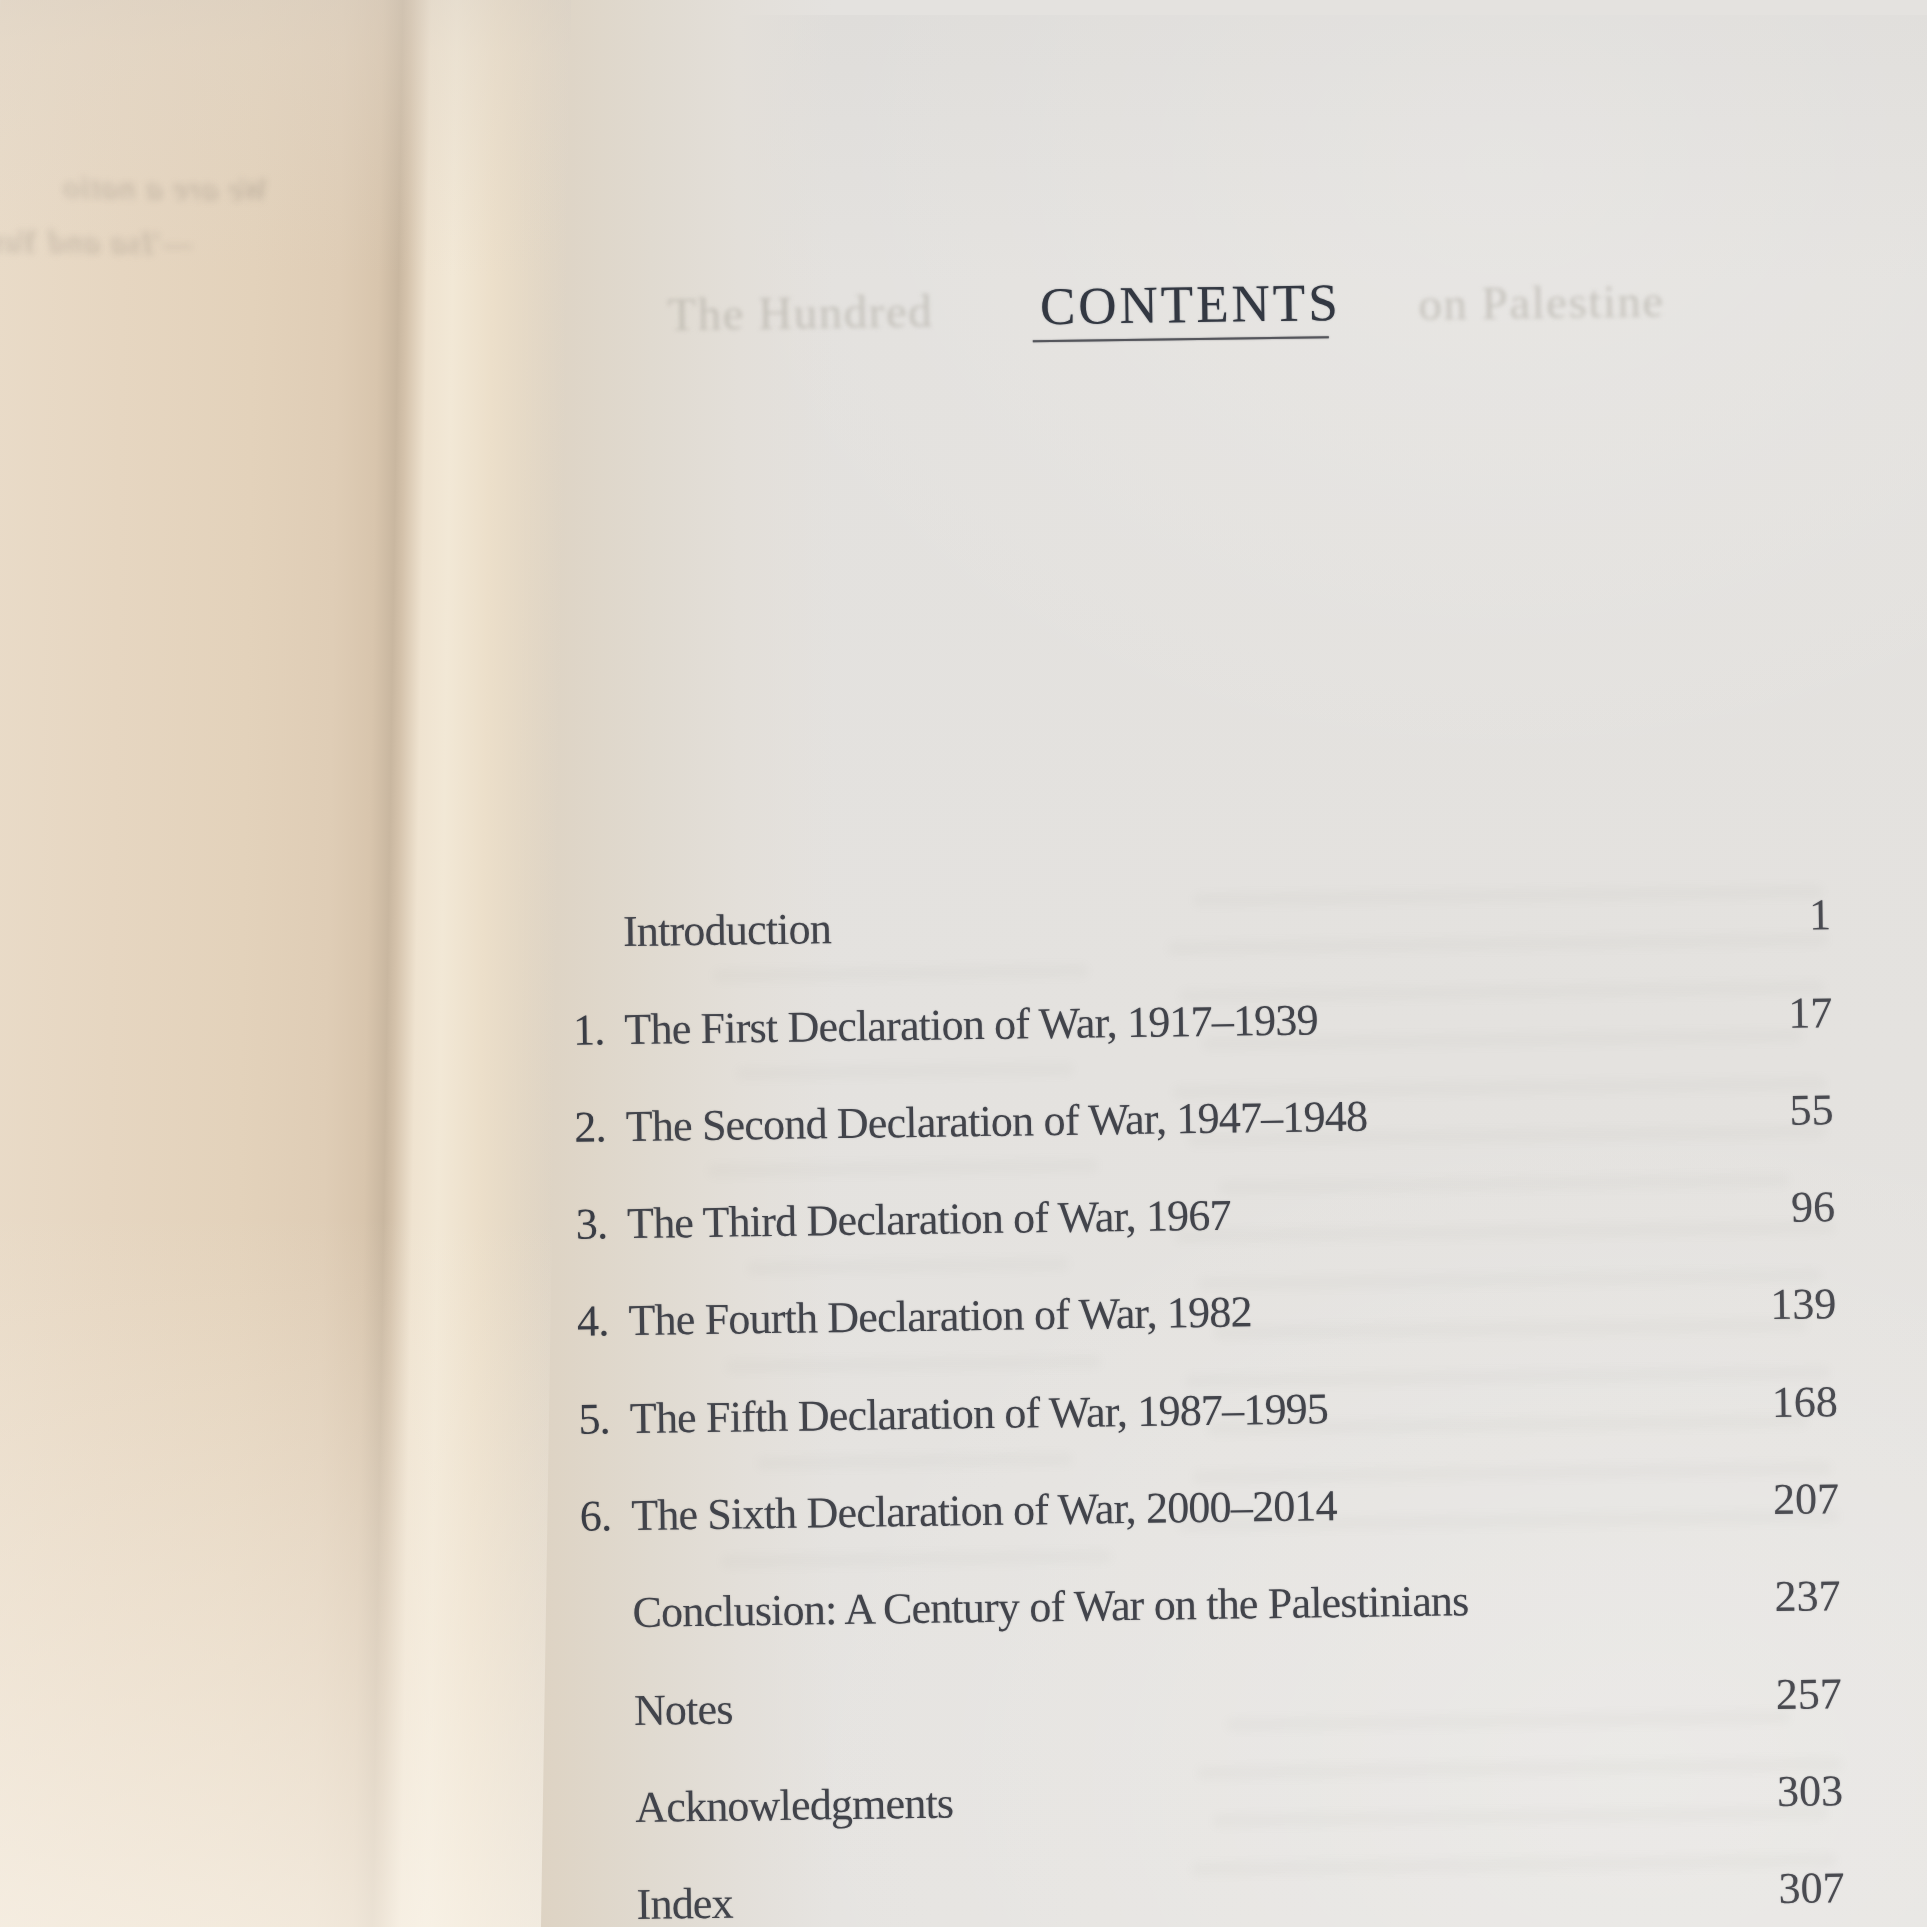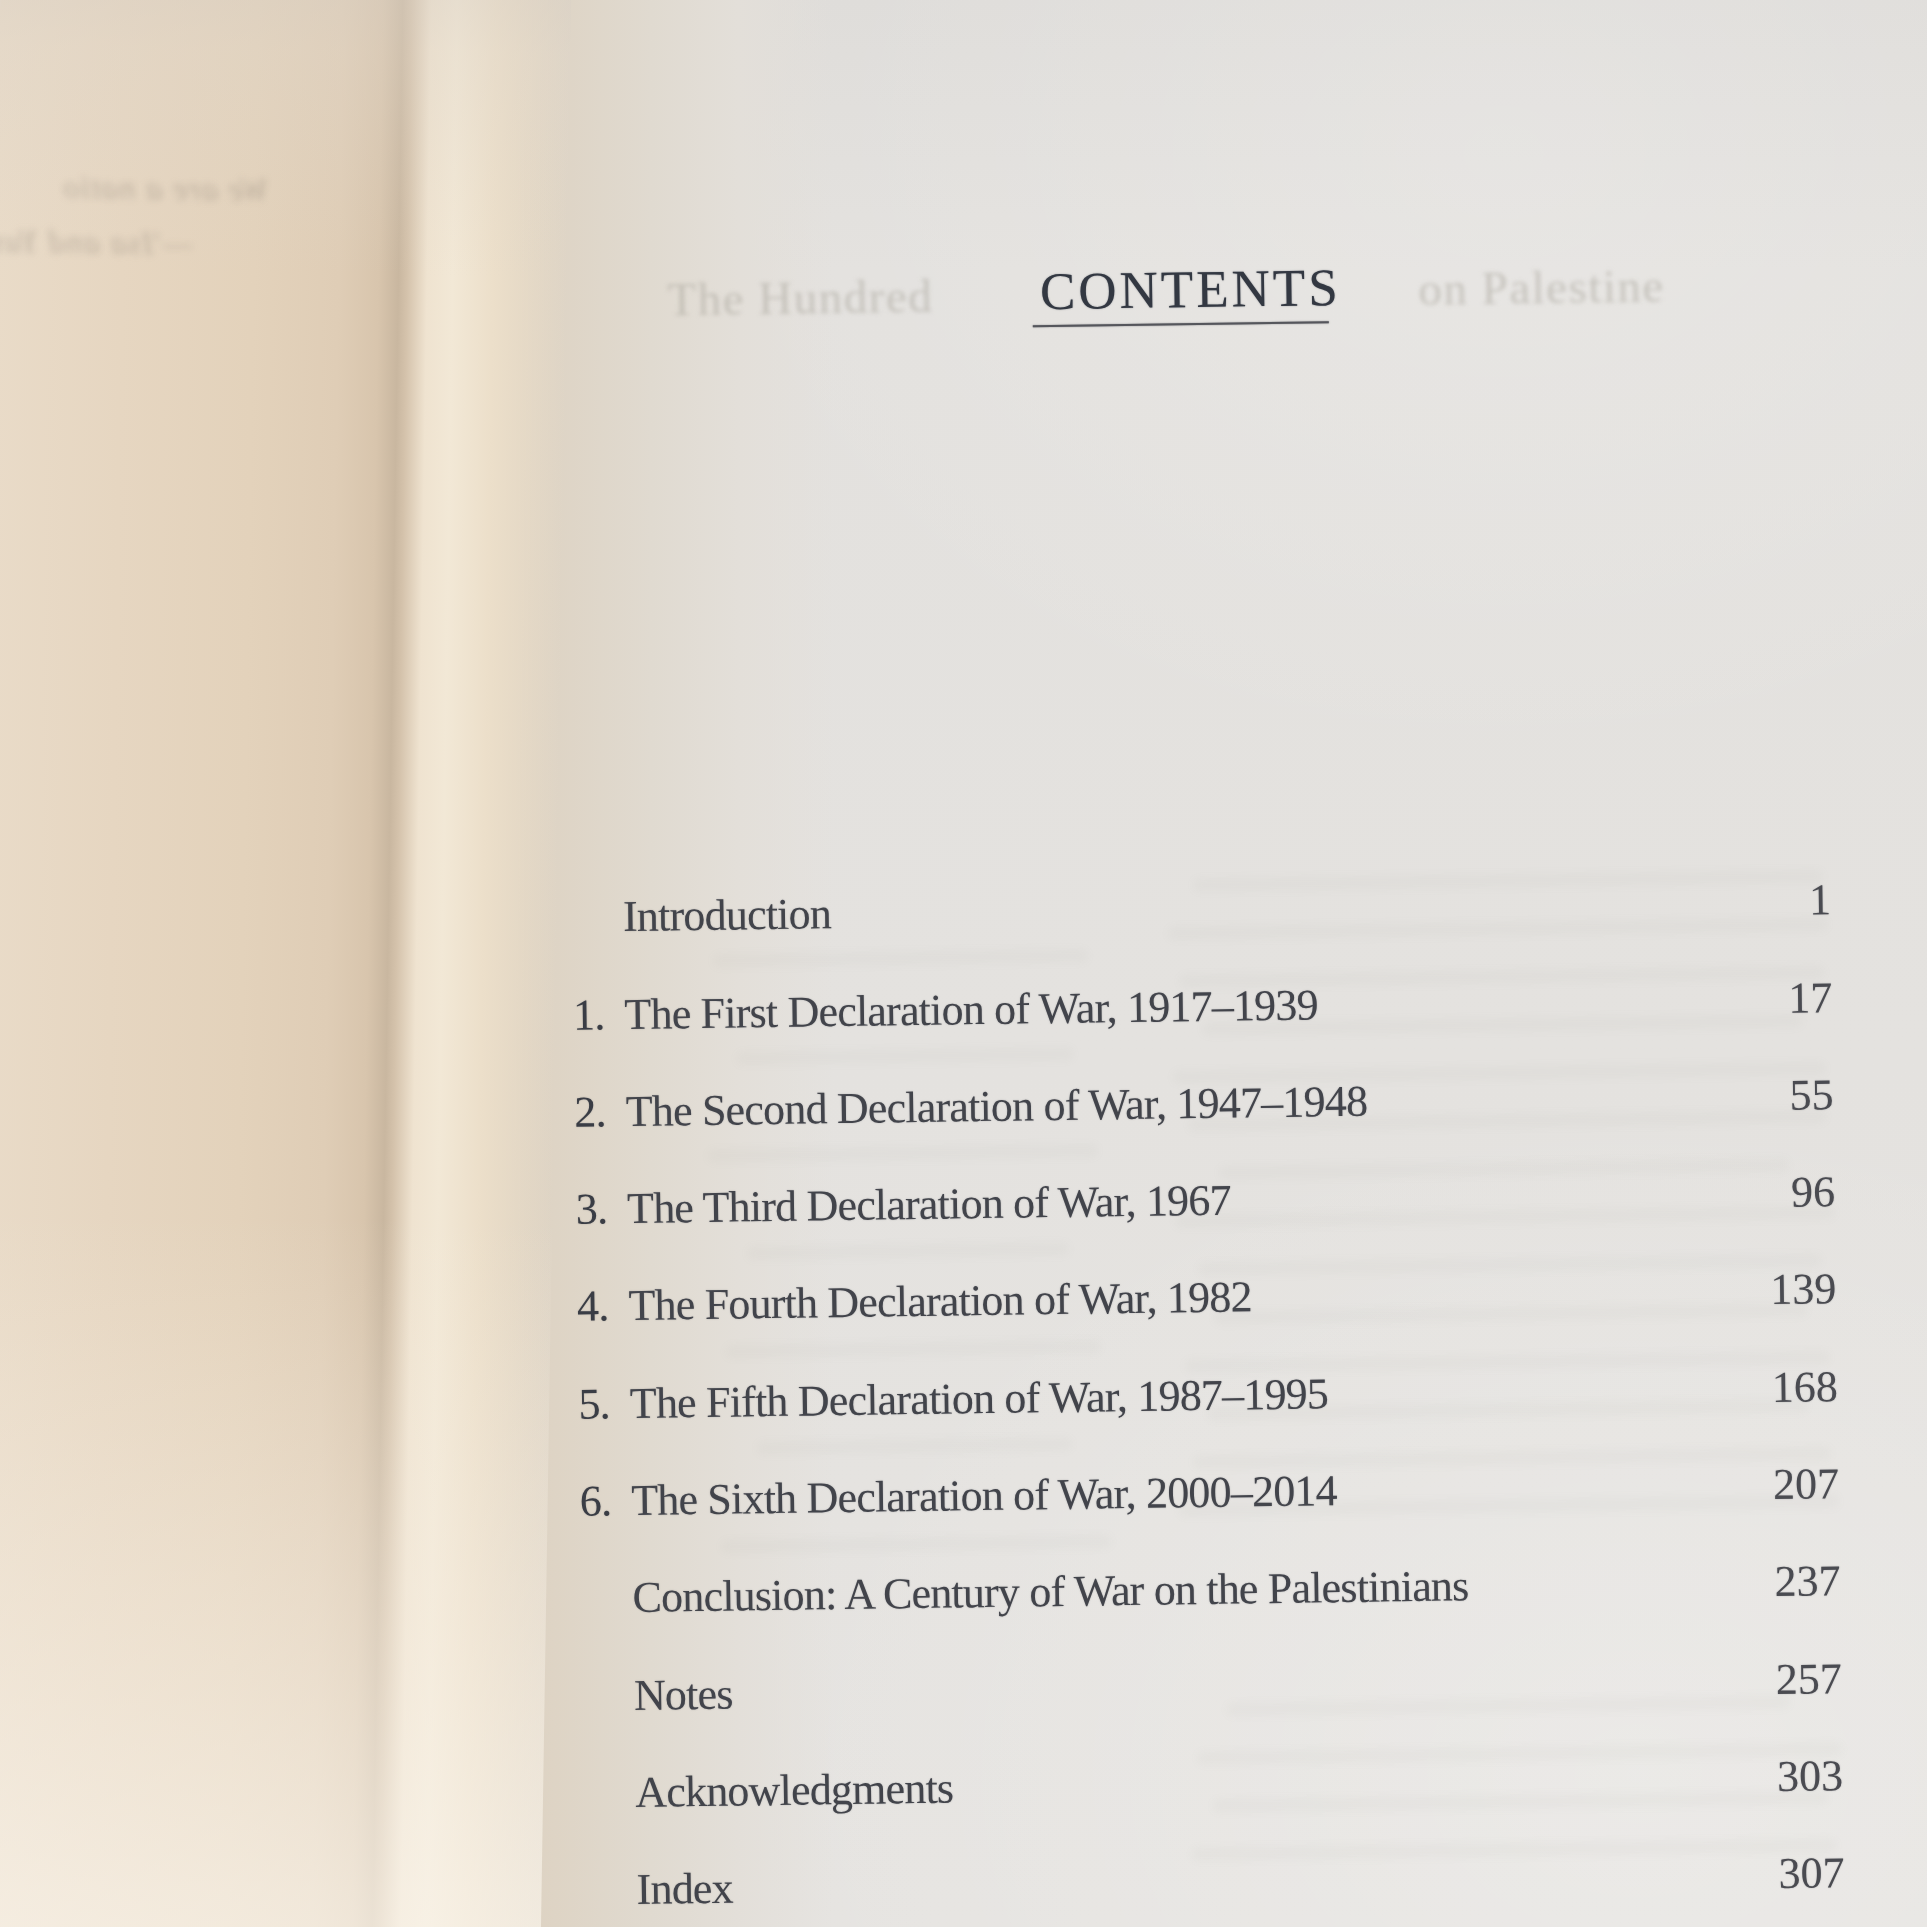--- a/index.html
+++ b/index.html
@@ -14,20 +14,21 @@
     background:#e4e2df;
   }
 
   
   .right-page{
     position:absolute;inset:0;
     background:
       radial-gradient(1202px 902px at 78% 8%, rgba(255,255,255,.18), rgba(255,255,255,0) 70%),
       radial-gradient(1353px 1052px at 85% 92%, rgba(255,255,255,.22), rgba(255,255,255,0) 65%),
       linear-gradient(180deg, #dedcd9 0%, #e3e1de 14%, #e4e2df 55%, #e6e4e1 100%);
+    margin-top: 15px;
   }
   
   .gutter-shadow{
     position:absolute;top:-60px;bottom:-60px;left:353px;width:481px;
     background:linear-gradient(90deg,
       #d9cbb6 0%, #dccfbc 22%, #ded4c5 42%, #e0dad0 62%, #e3dfd9 80%, rgba(228,226,223,0) 100%);
   }
 
   
   .left-page{

